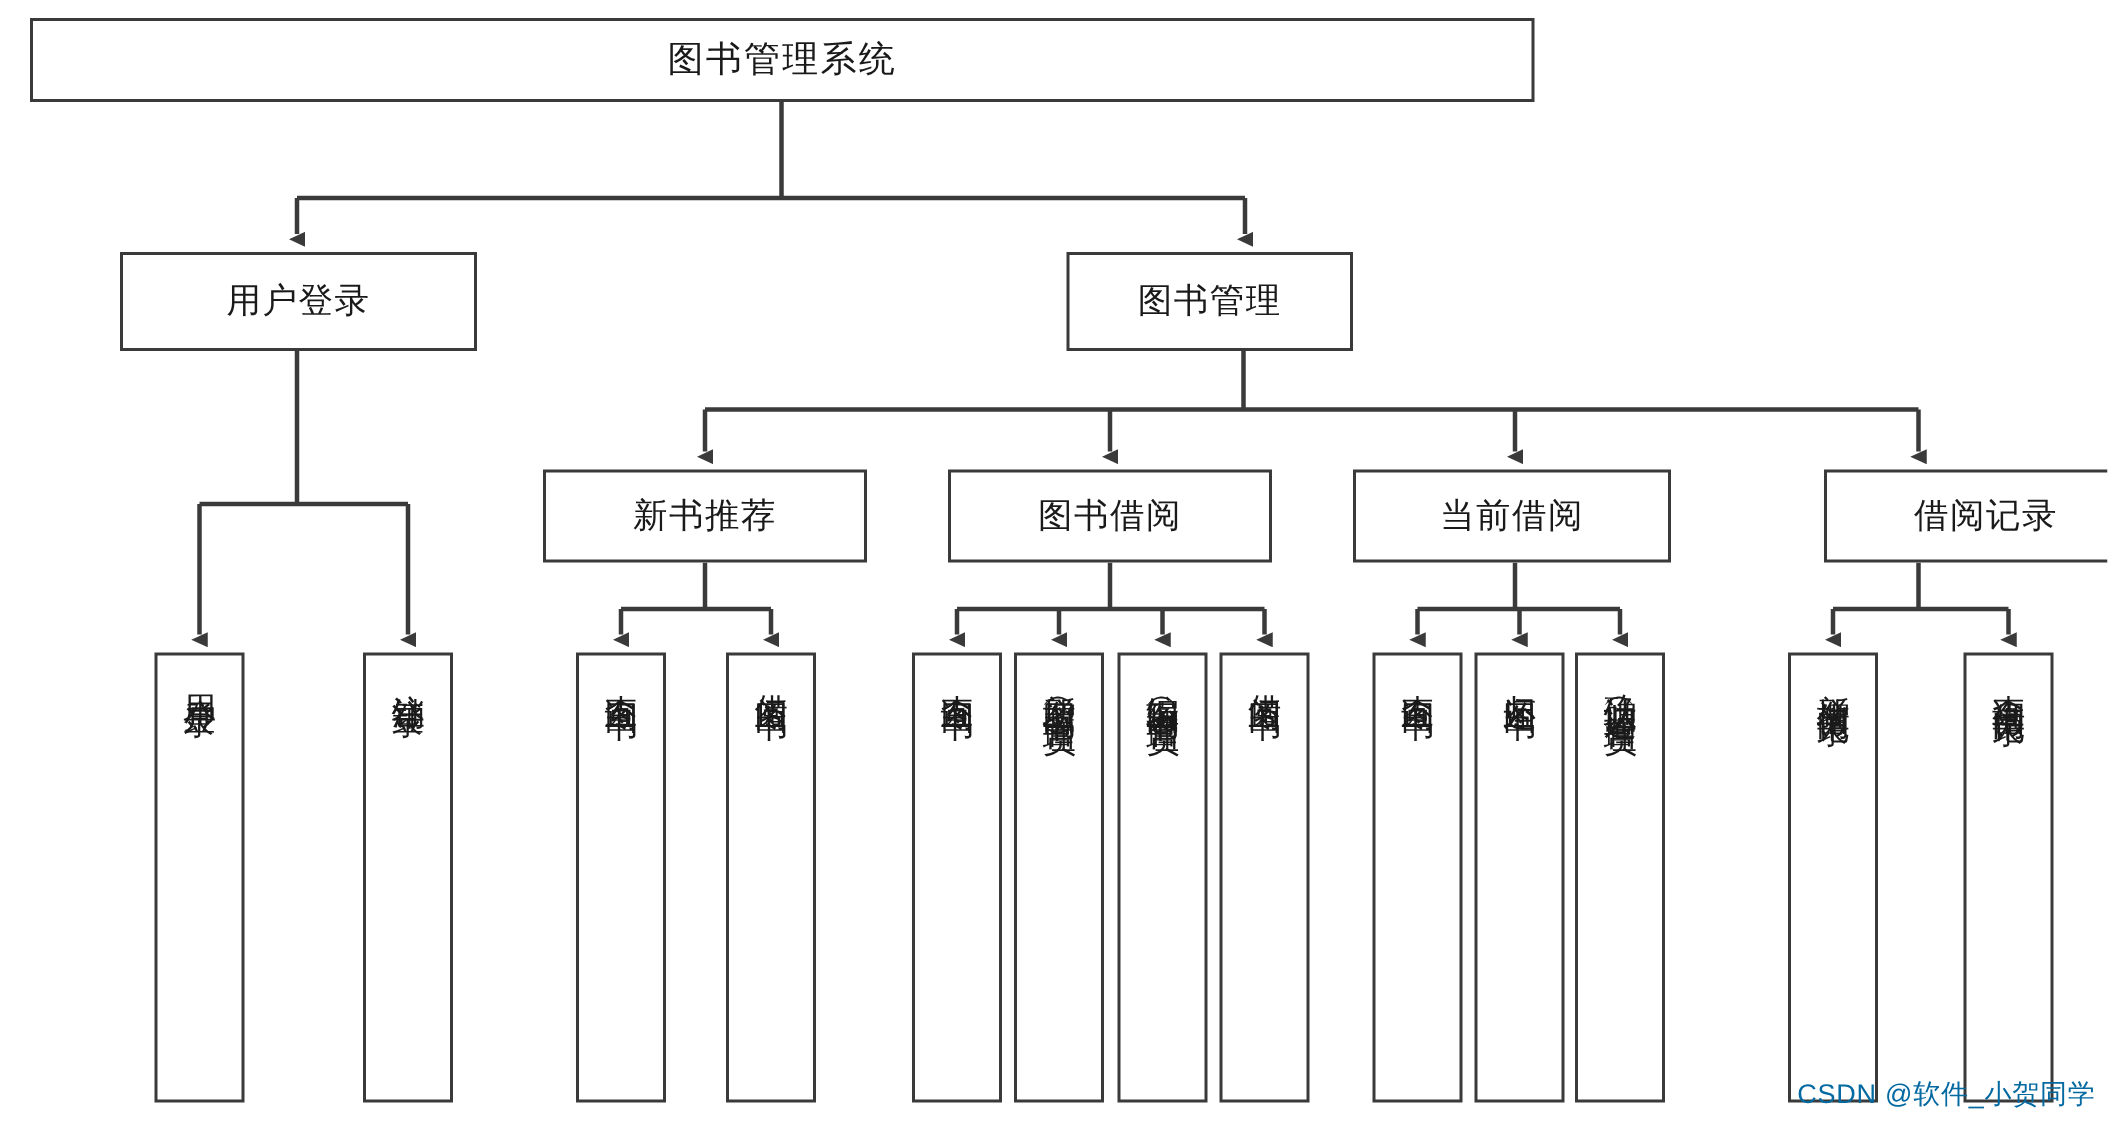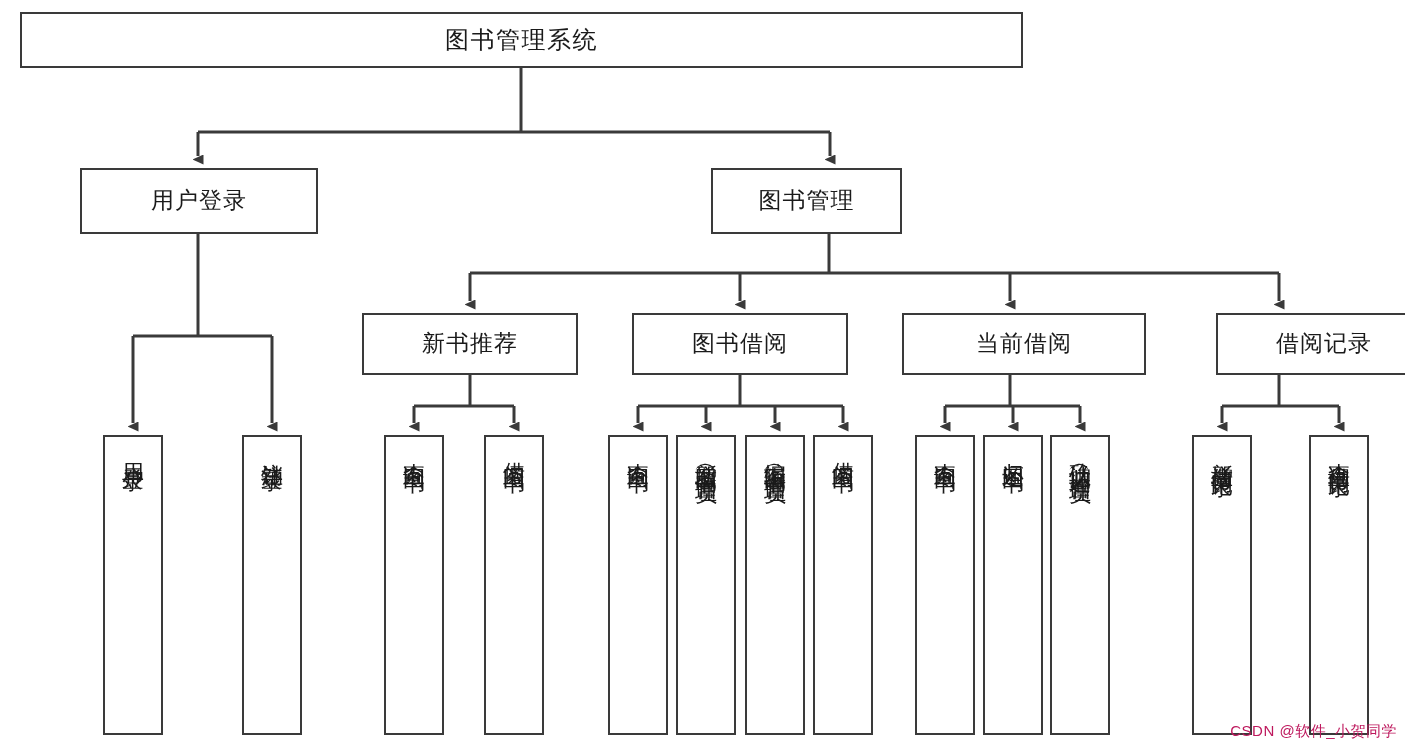--- a/index.html
+++ b/index.html
@@ -61,22 +61,22 @@
     text-orientation: upright;
     font-size: 22px;
     letter-spacing: 3px;
     line-height: 1.1;
     white-space: nowrap;
   }
   .watermark {
     position: absolute;
     right: 8px;
     bottom: 6px;
-    font-size: 15px;
-    color: #be185d;
+    font-size: 18px;
+    color: #0369a1;
     letter-spacing: 0.5px;
     z-index: 5;
     white-space: nowrap;
   }
 </style>
 </head>
 <body>
 
 <div id="canvas">
 
@@ -143,21 +143,21 @@
   </div>
 
   <div class="node h" style="left:632px; top:313px; width:216px; height:62px;">
     <span class="lbl">图书借阅</span>
   </div>
 
   <div class="node h" style="left:362px; top:313px; width:216px; height:62px;">
     <span class="lbl">新书推荐</span>
   </div>
 
-  <div class="node h" style="left:902px; top:313px; width:244px; height:62px;">
+  <div class="node h" style="left:902px; top:313px; width:212px; height:62px;">
     <span class="lbl">当前借阅</span>
   </div>
 
   <div class="node h" style="left:1172px; top:313px; width:216px; height:62px;margin-left:44px;">
     <span class="lbl">借阅记录</span>
   </div>
 
   <div class="node v" style="left:103px; top:435px; width:60px; height:300px;">
     <span class="lbl">用户登录</span>
   </div>

